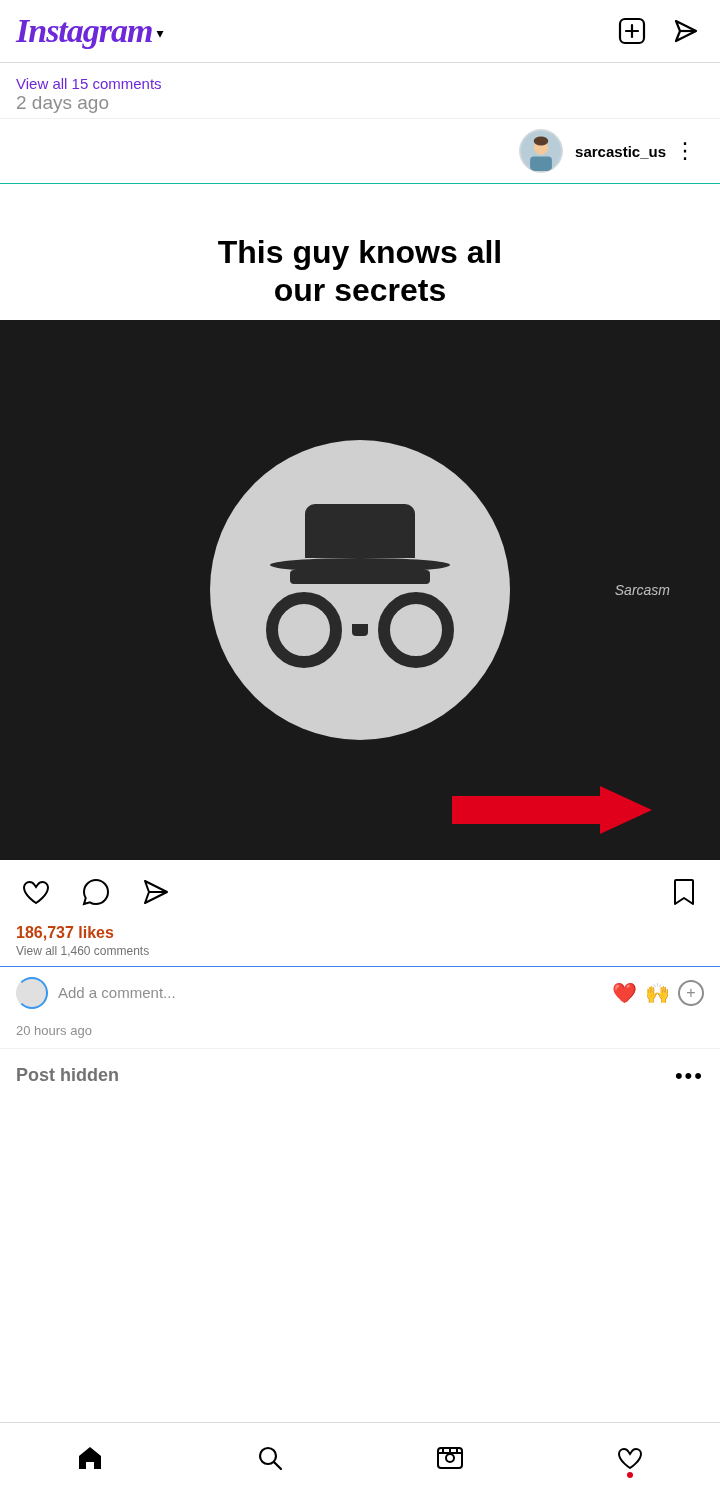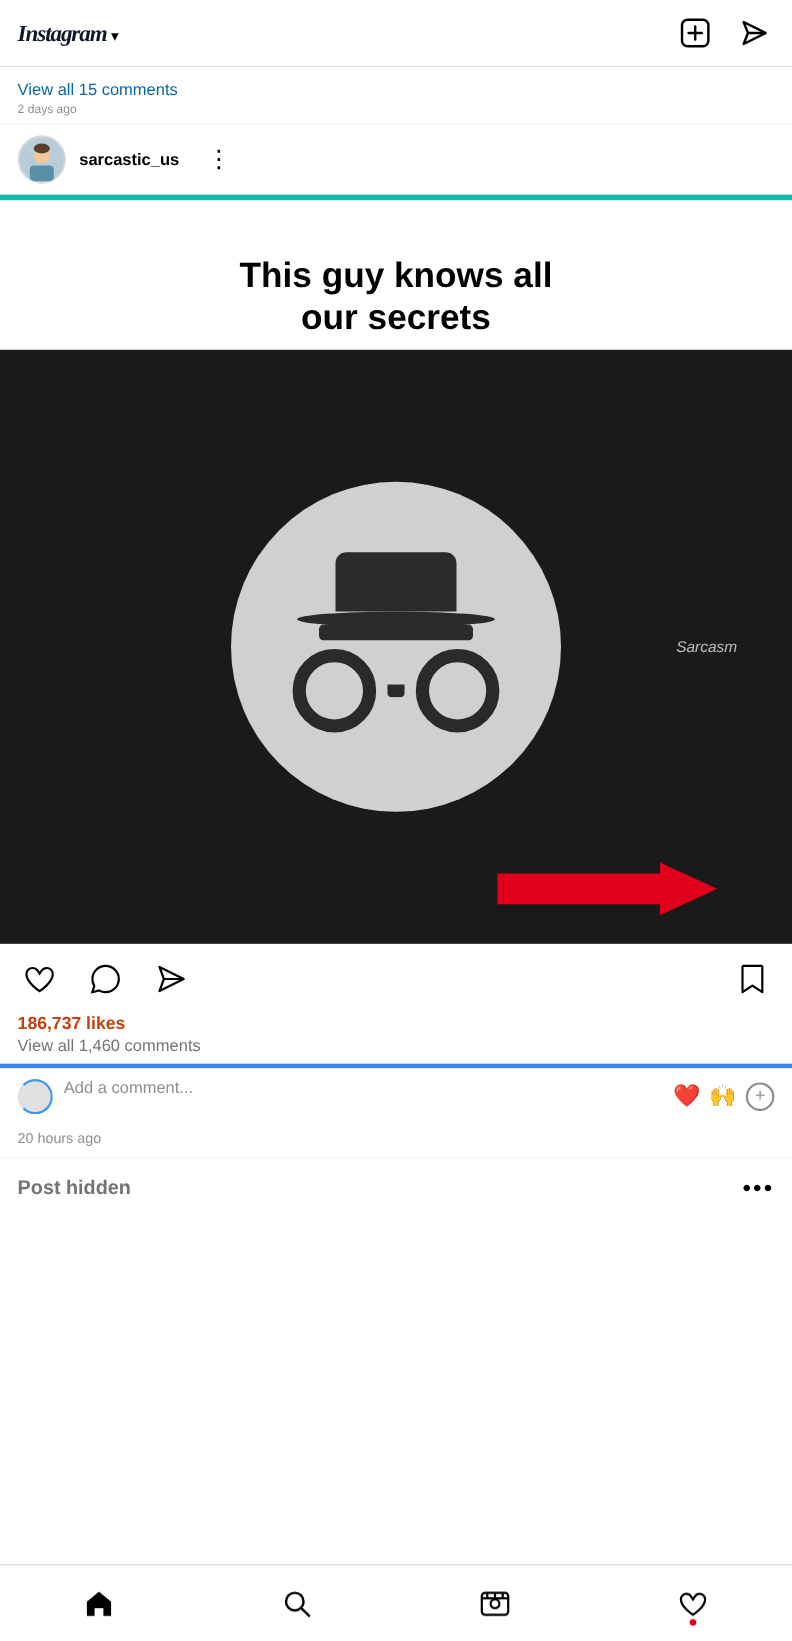--- a/index.html
+++ b/index.html
@@ -23,23 +23,23 @@
       background: #fff;
     }
     .header-logo {
       display: flex;
       align-items: center;
       gap: 4px;
     }
     .logo-text {
       font-family: 'Georgia', serif;
       font-style: italic;
-      font-size: 21px;
+      font-size: 34px;
       font-weight: 700;
-      color: #0f172a;
+      color: #6d28d9;
       letter-spacing: -1px;
     }
     .logo-chevron {
       font-size: 14px;
       color: #000;
       margin-top: 4px;
     }
     .header-icons {
       display: flex;
       align-items: center;
@@ -54,38 +54,37 @@
       align-items: center;
       justify-content: center;
     }
 
     
     .prev-post-comment {
       padding: 12px 16px 4px 16px;
       border-bottom: 1px solid #efefef;
     }
     .view-comments-link {
-      color: #0369a1;
+      color: #6d28d9;
       font-size: 15px;
       display: block;
     }
     .timestamp-small {
       color: #8e8e8e;
-      font-size: 11px;
+      font-size: 19px;
       margin-top: 2px;
     }
 
     
     .post-header {
       display: flex;
       align-items: center;
-      justify-content: flex-start;
+      justify-content: flex-end;
       padding: 10px 16px;
-      border-bottom: 5px solid #14b8a6;
-      gap: 17px;
+      border-bottom: 1px solid #14b8a6;
     }
     .post-user {
       display: flex;
       align-items: center;
       gap: 12px;
     }
     .avatar {
       width: 44px;
       height: 44px;
       border-radius: 50%;
@@ -248,31 +247,32 @@
     
     .post-meta {
       padding: 0 16px 8px 16px;
     }
     .likes-count {
       font-size: 16px;
       font-weight: 700;
       color: #c2410c;
     }
     .view-all-comments {
-      font-size: 15px;
+      font-size: 12px;
       color: #737373;
       margin-top: 2px;
       display: block;
     }
 
     
     .add-comment-row {
       display: flex;
+      align-items: center;
       padding: 10px 16px;
-      border-top: 4px solid #3b82f6;
+      border-top: 1px solid #3b82f6;
       gap: 10px;
     }
     .comment-avatar {
       width: 32px;
       height: 32px;
       border-radius: 50%;
       background: #e0e0e0;
       border: 2px solid #3897f0;
       border-left-color: transparent;
       flex-shrink: 0;

